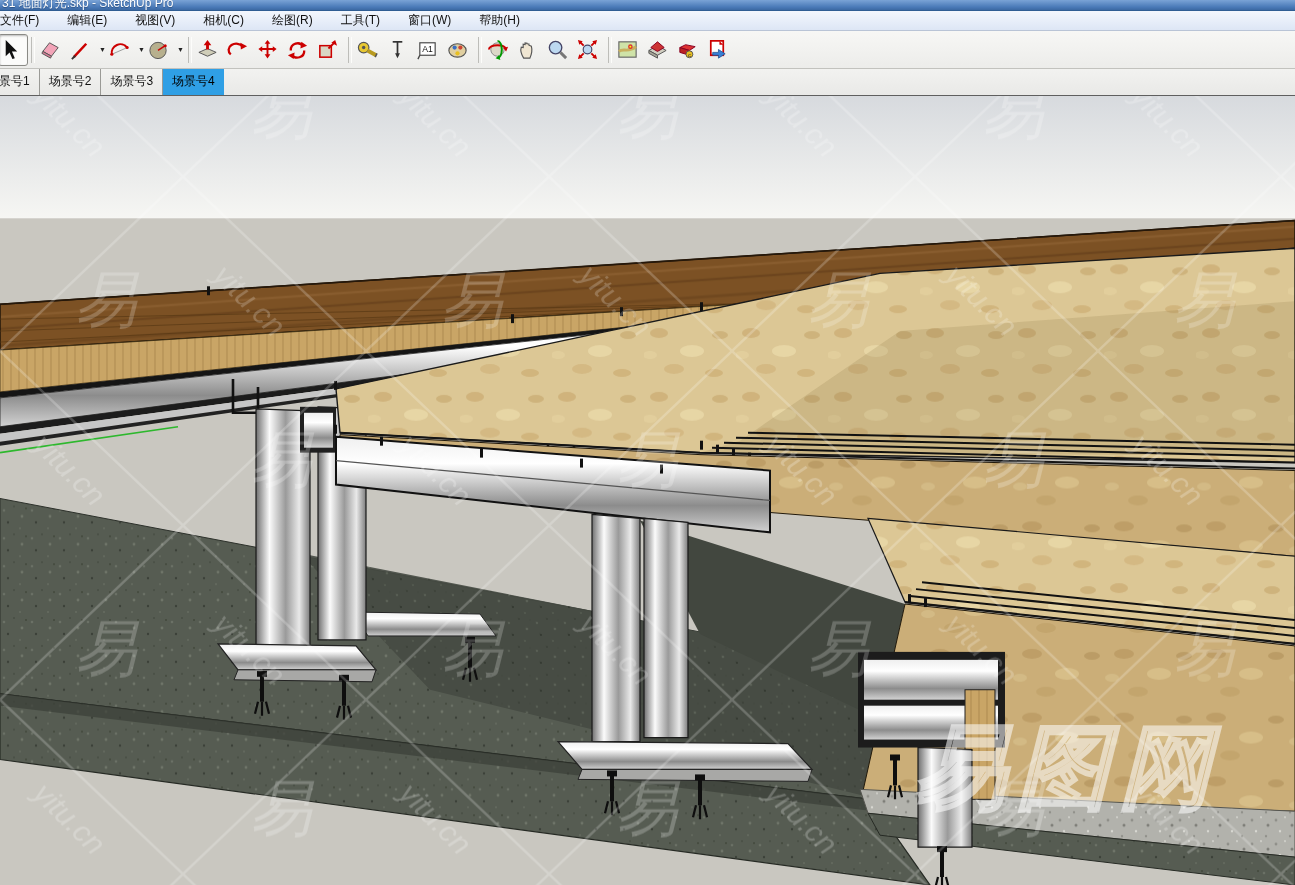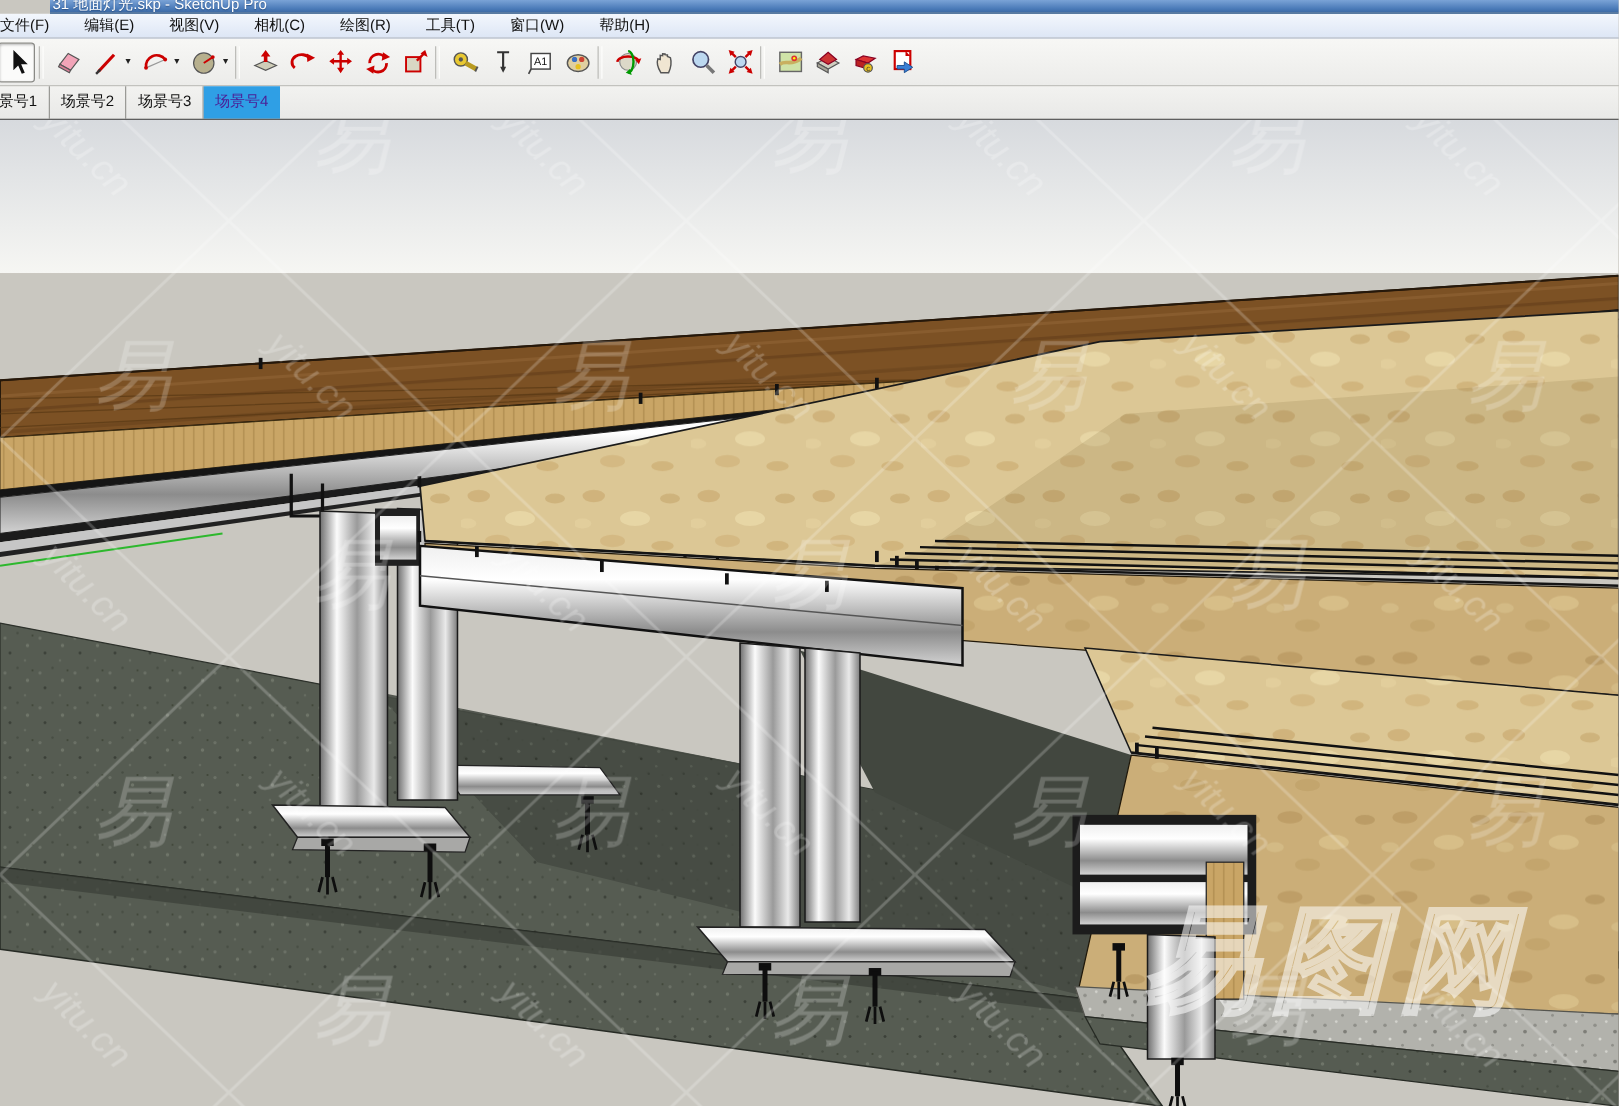--- a/index.html
+++ b/index.html
@@ -1,47 +1,47 @@
 <!DOCTYPE html>
 <html><head>
 <meta charset="utf-8">
 <style>
   html,body{margin:0;padding:0;width:1295px;height:885px;overflow:hidden;
     font-family:"Liberation Sans",sans-serif;background:#c9c7c0;}
   .win{width:1295px;height:885px;display:flex;flex-direction:column;}
 
   
   .titlebar{height:10px;background:linear-gradient(#7aa3d6,#4a7ab8 70%,#3c69a3);
-    border-bottom:1px solid #2f5d93;overflow:hidden;position:relative;flex:none;margin-left:40px;}
+    border-bottom:1px solid #2f5d93;overflow:hidden;position:relative;flex:none;}
   .titlebar .t{position:absolute;top:-5px;left:2px;font-size:12px;color:#fff;
     text-shadow:0 1px 1px #2a4f80;white-space:nowrap;}
   .menubar{height:19px;background:linear-gradient(#f3f7fd,#dde6f5);
     border-bottom:1px solid #b9c4d6;display:flex;align-items:center;
     font-size:12px;color:#111;flex:none;margin-left:-14px;}
   .menubar .mi{padding:1px 14px;cursor:default;white-space:nowrap;}
 
   .toolbar{height:37px;background:linear-gradient(#f7f7f5,#ececea);
     border-bottom:1px solid #c2c2be;display:flex;align-items:center;
     padding:0 2px;flex:none;margin-left:-4px;}
-  .tool{width:28px;height:30px;display:flex;align-items:center;justify-content:flex-end;
+  .tool{width:28px;height:30px;display:flex;align-items:center;justify-content:flex-start;
     border:1px solid transparent;border-radius:3px;position:relative;flex:none;}
   .tool.pressed{border:1px solid #8a8a86;background:#fbfbfa;
     box-shadow:inset 1px 1px 2px rgba(0,0,0,.25);}
   .tool svg{width:23px;height:23px;}
   .sep{width:2px;height:26px;margin:0 3px;flex:none;
     border-left:1px solid #bdbdb9;border-right:1px solid #fdfdfb;}
   .dd{width:9px;height:30px;display:flex;align-items:center;justify-content:center;
     font-size:7px;color:#222;flex:none;}
 
   .tabsbar{height:26px;background:linear-gradient(#f2f2f0,#e9e9e7);
     display:flex;align-items:flex-end;flex:none;margin-left:-22px;
     font-size:12px;color:#111;}
   .stab{padding:4px 9px 5px 9px;border-right:1px solid #9a9a96;cursor:default;
     white-space:nowrap;}
-  .stab.active{background:#2f9fe5;color:#4c1d95;border-right:none;}
+  .stab.active{background:#2f9fe5;color:#000000;border-right:none;}
 
   .viewport{flex:1;border-top:1px solid #5f5f5f;position:relative;overflow:hidden;font-style:italic;}
   .viewport svg{display:block;width:100%;height:100%;}
 </style>
 </head>
 <body>
 
 <div class="win">
 
   <div class="titlebar">

